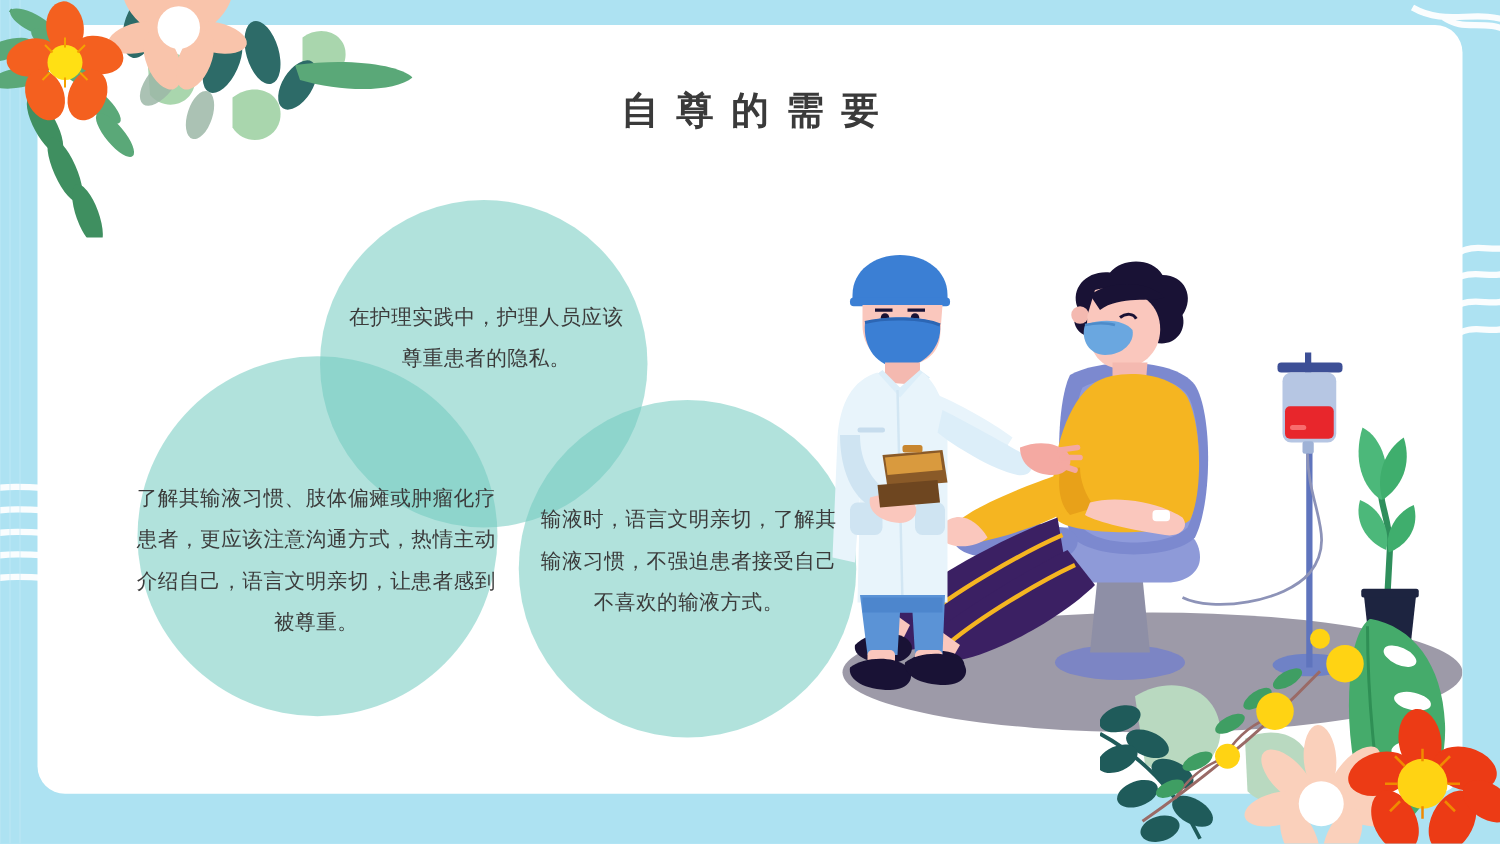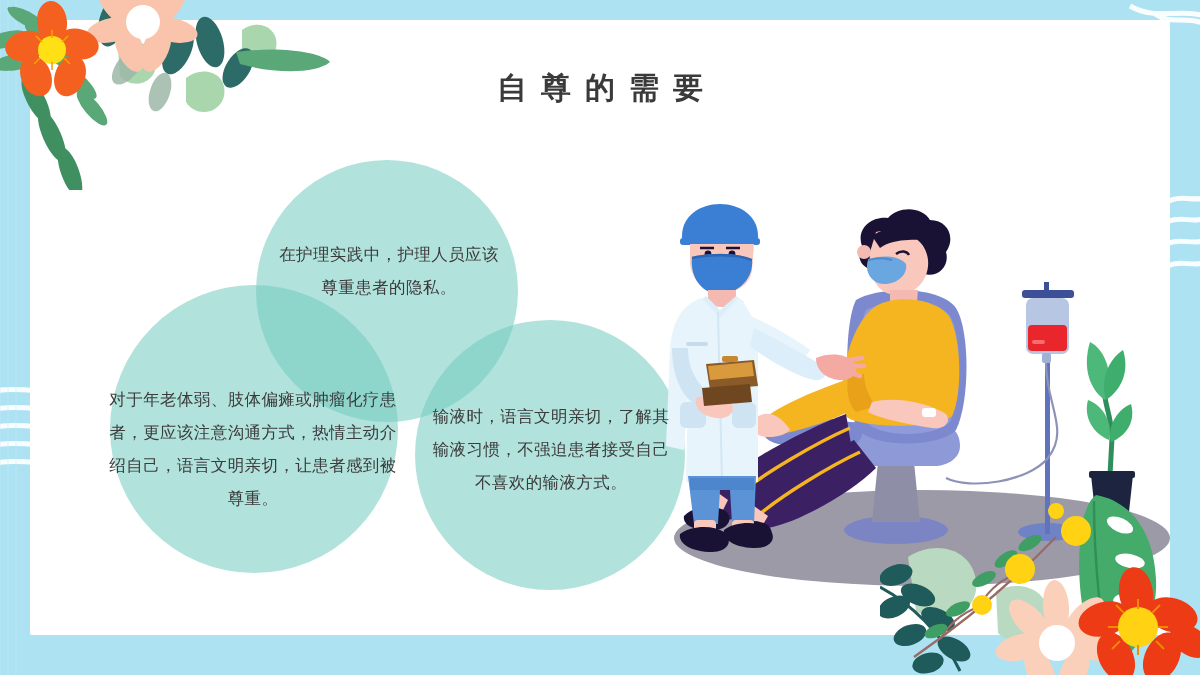--- a/index.html
+++ b/index.html
@@ -13,21 +13,21 @@
   
   #bg { position:absolute; inset:0; background:#ade2f2; }
   #bg svg { position:absolute; inset:0; width:1200px; height:675px; }
 
   
   #card {
     position:absolute;
     left:30px; top:20px;
     width:1140px; height:615px;
     background:#ffffff;
-    border-radius:2px;
+    border-radius:22px;
     overflow:hidden;
   }
 
   
   #title {
     position:absolute; left:0; top:48px; width:1140px;
     text-align:center;
     font-size:30px; font-weight:bold; color:#3a3a3a;
     letter-spacing:14px;
     text-indent:14px;
@@ -104,21 +104,21 @@
 <div id="card">
 
   <div id="title">自尊的需要</div>
 
   <div id="venn">
     <div class="circle" id="c-top"></div>
     <div class="circle" id="c-left"></div>
     <div class="circle" id="c-right"></div>
 
     <div class="ctext" id="t-top">在护理实践中，护理人员应该尊重患者的隐私。</div>
-    <div class="ctext" id="t-left">对于年老体弱、肢体偏瘫或肿瘤化疗患者，更应该注意沟通方式，热情主动介绍自己，语言文明亲切，让患者感到被尊重。</div>
+    <div class="ctext" id="t-left">了解其输液习惯、肢体偏瘫或肿瘤化疗患者，更应该注意沟通方式，热情主动介绍自己，语言文明亲切，让患者感到被尊重。</div>
     <div class="ctext" id="t-right">输液时，语言文明亲切，了解其输液习惯，不强迫患者接受自己不喜欢的输液方式。</div>
   </div>
 
   <div id="illus">
     <svg viewBox="0 0 520 400" xmlns="http://www.w3.org/2000/svg" aria-hidden="true">
 
       <ellipse cx="272" cy="348" rx="248" ry="48" fill="#9d9aa8"></ellipse>
 
       <g>
         <ellipse cx="398" cy="342" rx="30" ry="9" fill="#6f82c6"></ellipse>

